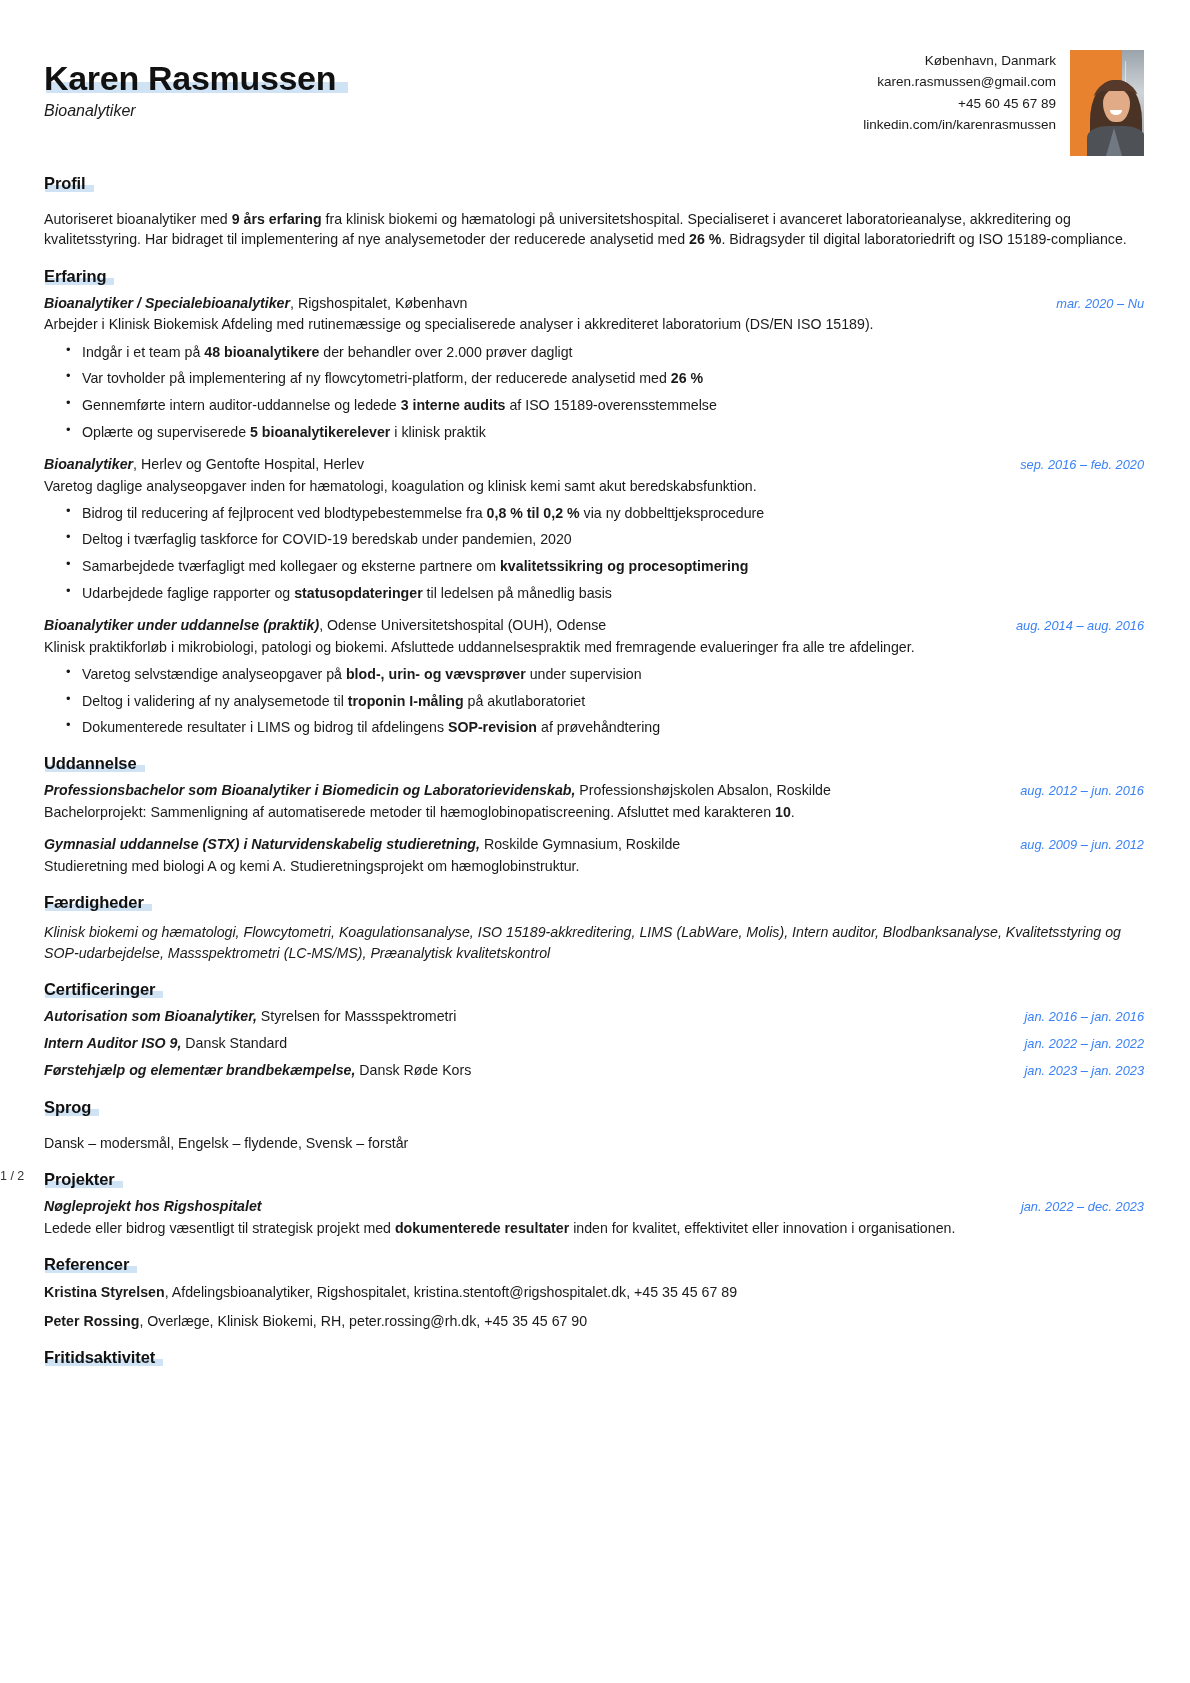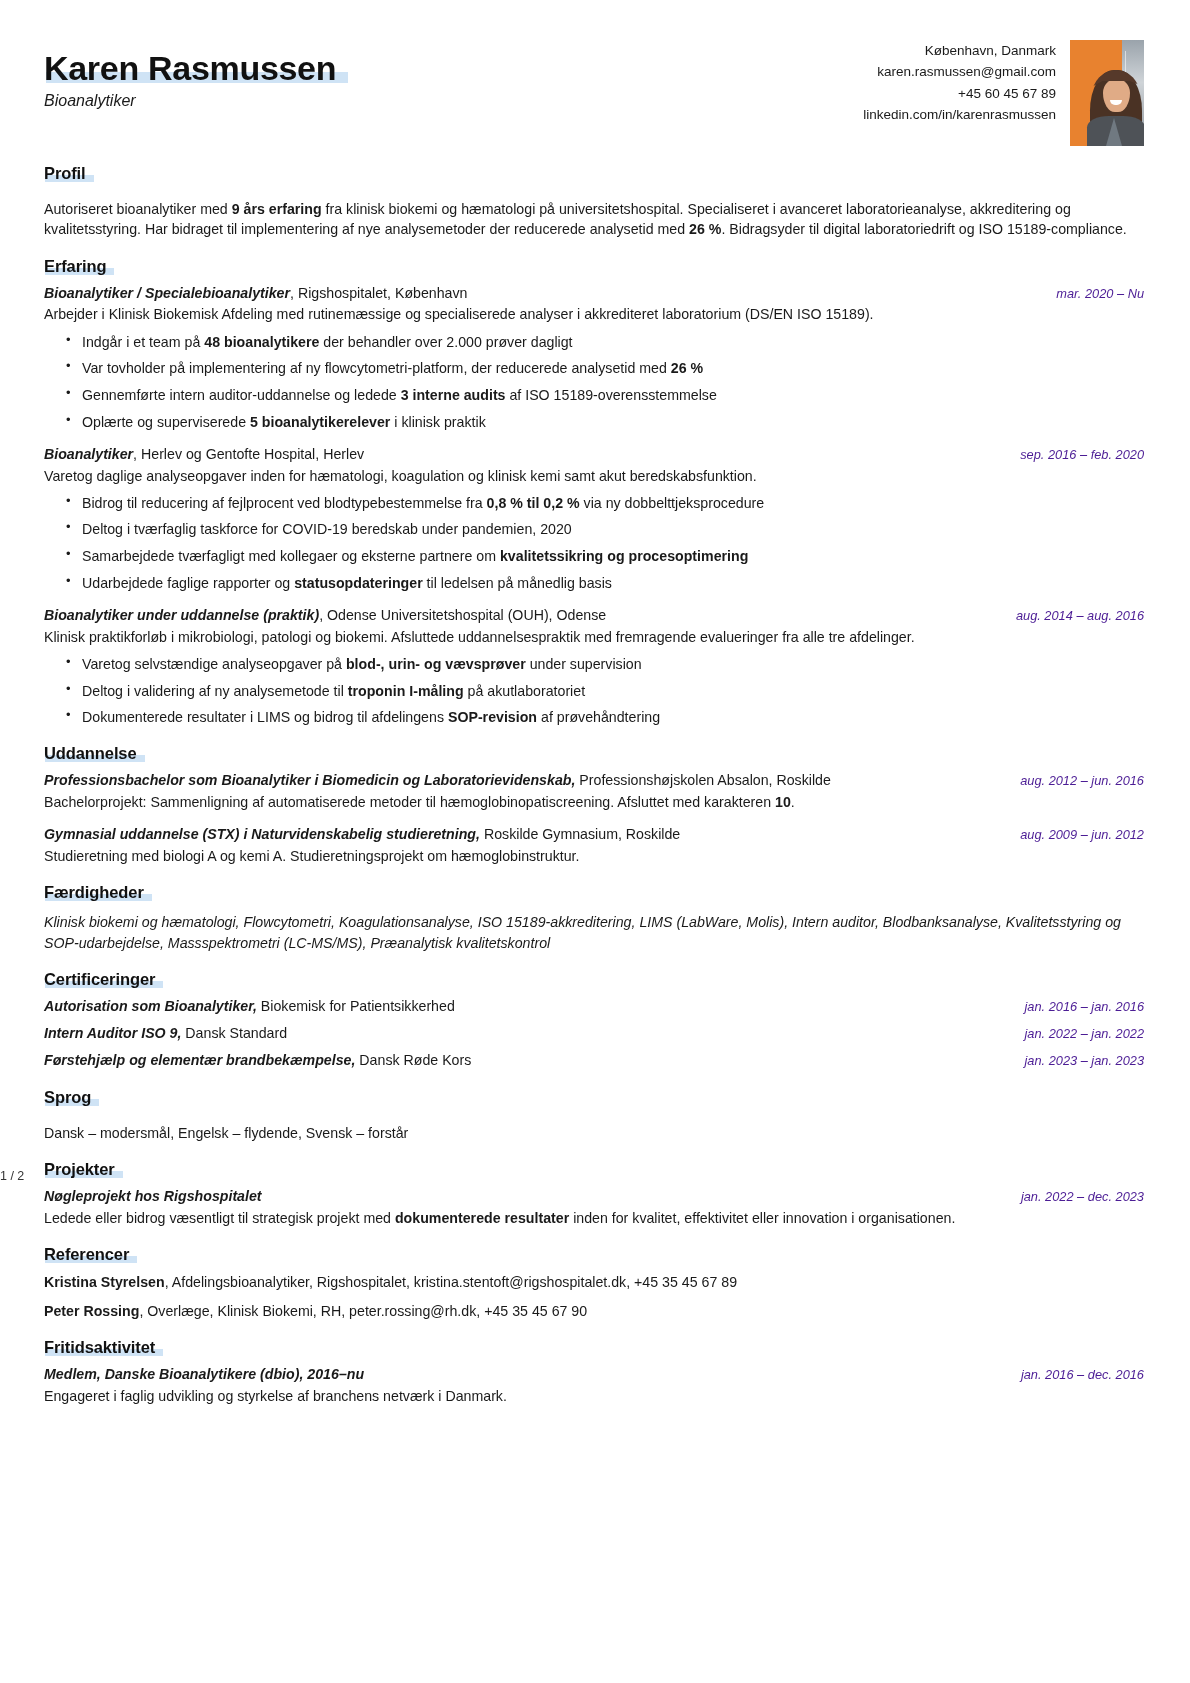--- a/index.html
+++ b/index.html
@@ -10,21 +10,21 @@
     background: #ffffff;
     font-family: "Liberation Sans", sans-serif;
     color: #1a1a1a;
     position: relative;
     overflow: hidden;
   }
 
   .page {
     width: 1190px;
     height: 1227px;
-    padding: 32px 46px 0 44px;
+    padding: 42px 46px 0 44px;
     position: relative;
   }
 
   
   .header {
     display: flex;
     justify-content: space-between;
     align-items: flex-start;
     margin-bottom: 18px;
   }
@@ -180,21 +180,21 @@
     font-weight: bold;
     font-style: italic;
   }
   .entry-title .org { font-weight: normal; font-style: normal; }
 
   .entry-date {
     font-size: 12.8px;
     font-style: italic;
     white-space: nowrap;
     flex: 0 0 auto;
-    color: #4c1d95;
+    color: #3b82f6;
     text-align: right;
   }
 
   .entry-desc {
     font-size: 14.2px;
     line-height: 1.42;
     margin-top: 1px;
   }
 
   .bullets {
@@ -342,21 +342,21 @@
 
   <div class="section">
     <div class="section-heading">Færdigheder</div>
     <div class="body-text skills-text">Klinisk biokemi og hæmatologi, Flowcytometri, Koagulationsanalyse, ISO 15189-akkreditering, LIMS (LabWare, Molis), Intern auditor, Blodbanksanalyse, Kvalitetsstyring og SOP-udarbejdelse, Massspektrometri (LC-MS/MS), Præanalytisk kvalitetskontrol</div>
   </div>
 
   <div class="section">
     <div class="section-heading">Certificeringer</div>
     <div>
         <div class="entry-head cert-row">
-          <div class="entry-title"><span class="role">Autorisation som Bioanalytiker,</span><span class="org"> Biokemisk for Patientsikkerhed</span></div>
+          <div class="entry-title"><span class="role">Autorisation som Bioanalytiker,</span><span class="org"> Styrelsen for Massspektrometri</span></div>
           <div class="entry-date">jan. 2016 – jan. 2016</div>
         </div>
         <div class="entry-head cert-row">
           <div class="entry-title"><span class="role">Intern Auditor ISO 9,</span><span class="org"> Dansk Standard</span></div>
           <div class="entry-date">jan. 2022 – jan. 2022</div>
         </div>
         <div class="entry-head cert-row">
           <div class="entry-title"><span class="role">Førstehjælp og elementær brandbekæmpelse,</span><span class="org"> Dansk Røde Kors</span></div>
           <div class="entry-date">jan. 2023 – jan. 2023</div>
         </div>
@@ -384,25 +384,16 @@
   <div class="section">
     <div class="section-heading">Referencer</div>
     <div>
         <div class="ref-row"><b>Kristina Styrelsen</b><span>, Afdelingsbioanalytiker, Rigshospitalet, kristina.stentoft@rigshospitalet.dk, +45 35 45 67 89</span></div>
         <div class="ref-row"><b>Peter Rossing</b><span>, Overlæge, Klinisk Biokemi, RH, peter.rossing@rh.dk, +45 35 45 67 90</span></div>
       </div>
   </div>
 
   <div class="section">
     <div class="section-heading">Fritidsaktivitet</div>
-    <div>
-        <div class="entry">
-          <div class="entry-head">
-            <div class="entry-title"><span class="role">Medlem, Danske Bioanalytikere (dbio), 2016–nu</span><span class="org"></span></div>
-            <div class="entry-date">jan. 2016 – dec. 2016</div>
-          </div>
-          <div class="entry-desc">Engageret i faglig udvikling og styrkelse af branchens netværk i Danmark.</div>
-        </div>
-      </div>
   </div>
 
   <div class="footer">1 / 2</div>
 </div>
 
 </body></html>

